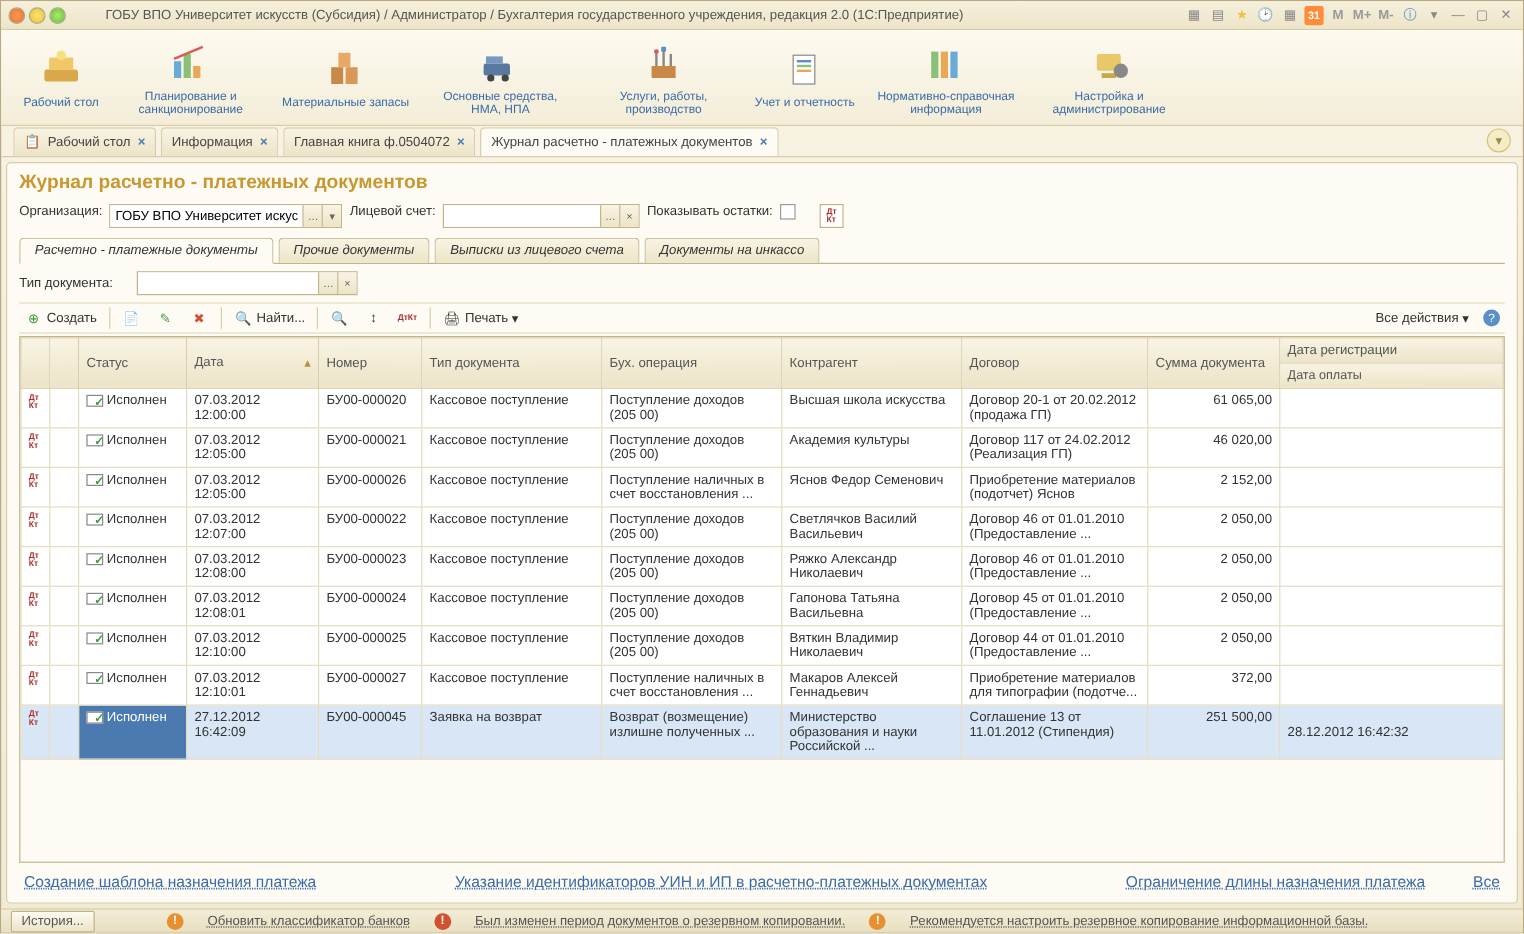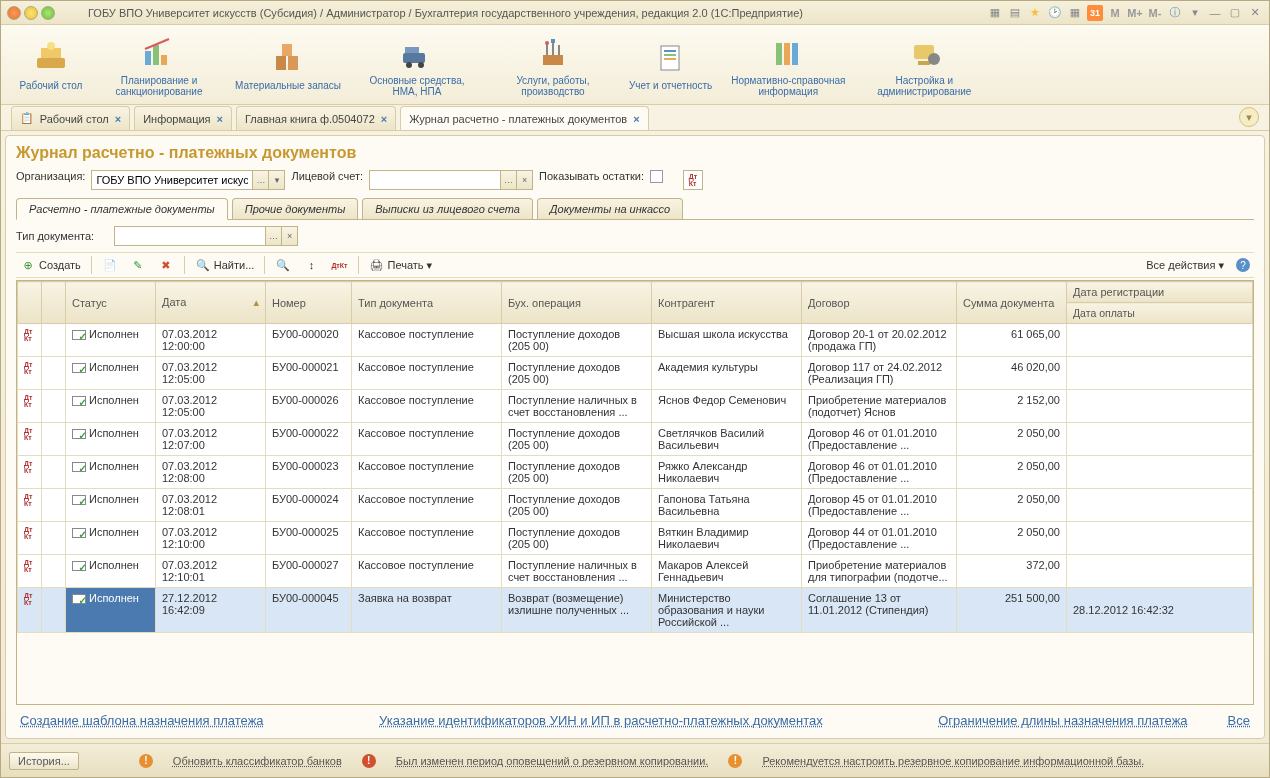--- a/index.html
+++ b/index.html
@@ -73,21 +73,21 @@
 .dtkt-icon .kt { color: #b03030; font-weight: bold; }
 .status-ico { display: inline-block; width: 14px; height: 10px; background: #fff; border: 1px solid #888; position: relative; margin-right: 3px; vertical-align: middle; }
 .status-ico::after { content: "✓"; position: absolute; right: -2px; bottom: -3px; color: #3a9a3a; font-size: 10px; font-weight: bold; }
 
 
 .bottom-links { display: flex; padding: 8px 4px 2px; font-size: 13px; }
 .bottom-links a { color: #3a6ca8; text-decoration: underline dotted; cursor: pointer; }
 .bottom-links .spacer { flex: 1; }
 
 
-.statusbar { height: 34px; background: linear-gradient(#f3edd8, #e8dfc0); border-top: 1px solid #d8cda8; display: flex; align-items: center; padding: 4px 8px; font-size: 11px; color: #555; gap: 20px; }
+.statusbar { height: 20px; background: linear-gradient(#f3edd8, #e8dfc0); border-top: 1px solid #d8cda8; display: flex; align-items: center; padding: 4px 8px; font-size: 11px; color: #555; gap: 20px; }
 .statusbar .hist-btn { background: linear-gradient(#fdfaf0, #ece4c8); border: 1px solid #c0b488; padding: 2px 8px; border-radius: 2px; cursor: pointer; }
 .statusbar .warn-ico { width: 14px; height: 14px; border-radius: 50%; display: inline-flex; align-items: center; justify-content: center; color: #fff; font-size: 10px; font-weight: bold; }
 .statusbar .warn-ico.orange { background: #e89030; }
 .statusbar .warn-ico.red { background: #d05030; }
 .statusbar .msg { color: #555; text-decoration: underline dotted; cursor: pointer; }
 </style>
 </head>
 <body>
 
 <div class="window">
@@ -453,17 +453,17 @@
       <a>Все</a>
     </div>
   </div>
 
   <div class="statusbar">
     <span class="hist-btn">История...</span>
     <span style="flex:0 0 20px"></span>
     <span class="warn-ico orange">!</span>
     <span class="msg">Обновить классификатор банков</span>
     <span class="warn-ico red">!</span>
-    <span class="msg">Был изменен период оповещений о резервном копировании.</span>
+    <span class="msg">Был изменен период документов о резервном копировании.</span>
     <span class="warn-ico orange">!</span>
     <span class="msg">Рекомендуется настроить резервное копирование информационной базы.</span>
   </div>
 </div>
 
 </body></html>

